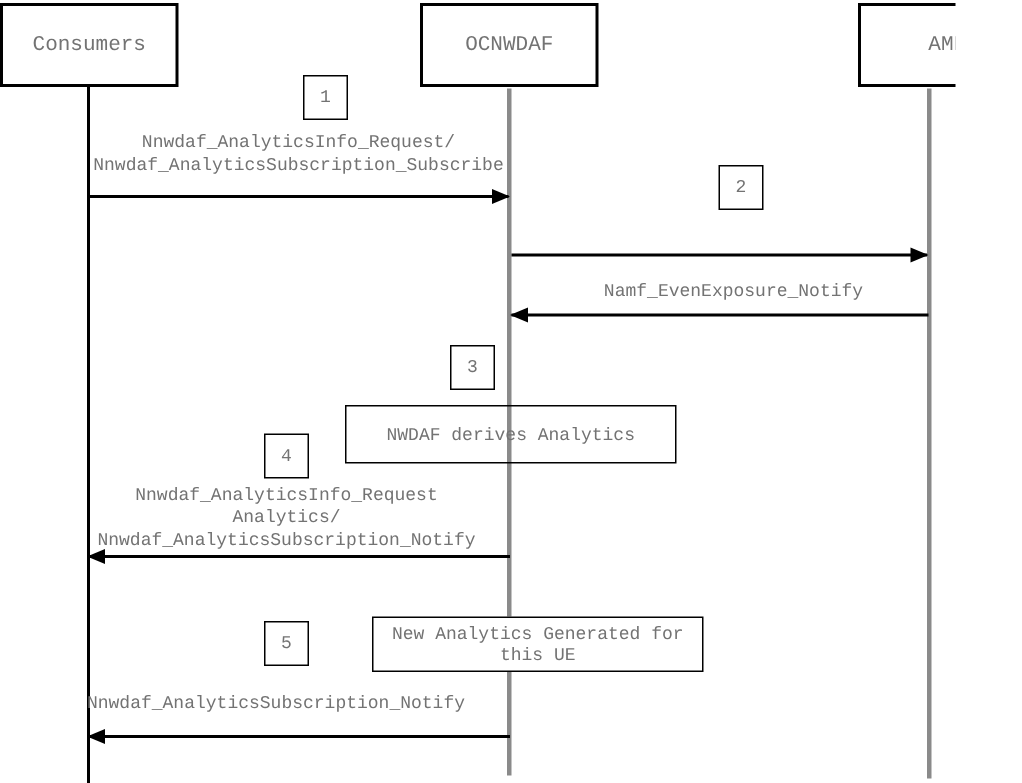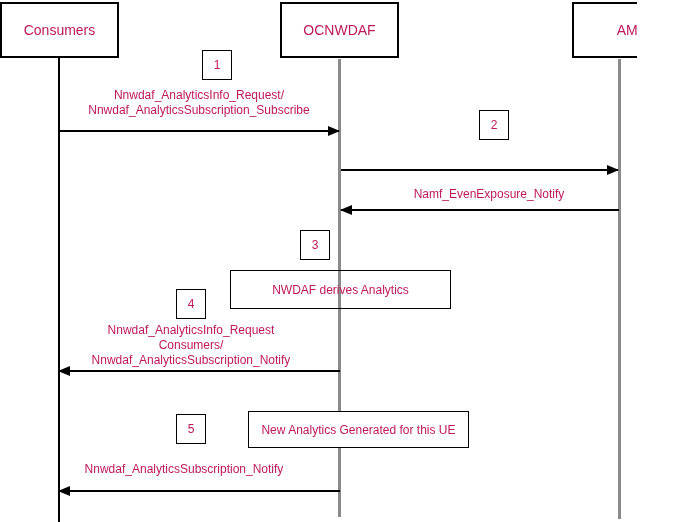--- a/index.html
+++ b/index.html
@@ -6,22 +6,22 @@
     margin: 0;
     padding: 0;
     background: #ffffff;
   }
   .diagram {
     position: relative;
     width: 637px;
     height: 522px;
     background: #ffffff;
     overflow: hidden;
-    font-family: Liberation Sans, sans-serif;
-    color: #be185d;
+    font-family: Liberation Mono, monospace;
+    color: #737373;
   }
   
   .actor {
     position: absolute;
     top: 2px;
     width: 115px;
     height: 52px;
     border: 2px solid #000000;
     background: #ffffff;
     display: flex;
@@ -177,21 +177,21 @@
   <div class="arrow arrow-3">
     <span class="arrowhead head-left"></span>
   </div>
 
   <div class="activity activity-derives">
     <span>NWDAF derives Analytics</span>
   </div>
 
   <div class="msg-label msg-label-4">
     <span>Nnwdaf_AnalyticsInfo_Request</span>
-    <span>Consumers/</span>
+    <span>Analytics/</span>
     <span>Nnwdaf_AnalyticsSubscription_Notify</span>
   </div>
   <div class="arrow arrow-4">
     <span class="arrowhead head-left"></span>
   </div>
 
   <div class="activity activity-newanalytics">
     <span>New Analytics Generated for this UE</span>
   </div>
 

